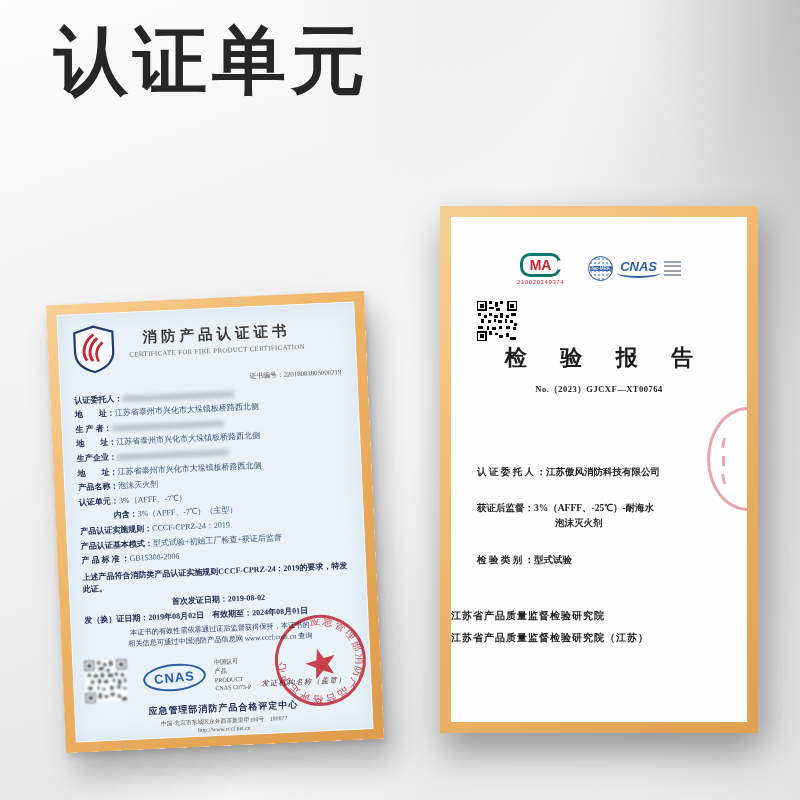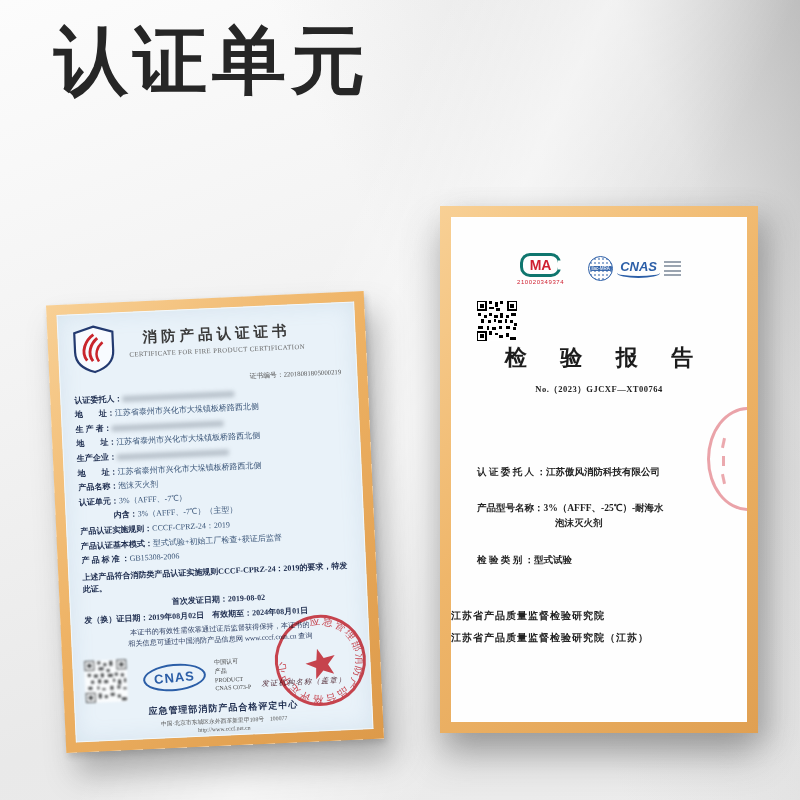--- a/index.html
+++ b/index.html
@@ -219,21 +219,21 @@
       </svg>
 
       <div class="rc-title">检 验 报 告</div>
       <div class="rc-no">No.（2023）GJCXF—XT00764</div>
 
       <div class="rc-rows">
         <div class="rrow">
           <span>认 证 委 托 人 ：</span><span>江苏傲风消防科技有限公司</span>
         </div>
         <div class="rrow">
-          <span>产品型号名称：</span><span>3%（AFFF、-25℃）-耐海水</span>
+          <span>获证后监督：</span><span>3%（AFFF、-25℃）-耐海水</span>
           <span class="val2">泡沫灭火剂</span>
         </div>
         <div class="rrow">
           <span>检 验 类 别 ：</span><span>型式试验</span>
         </div>
       </div>
 
       <div class="partial-stamp">
           <i></i>
           <i></i>

